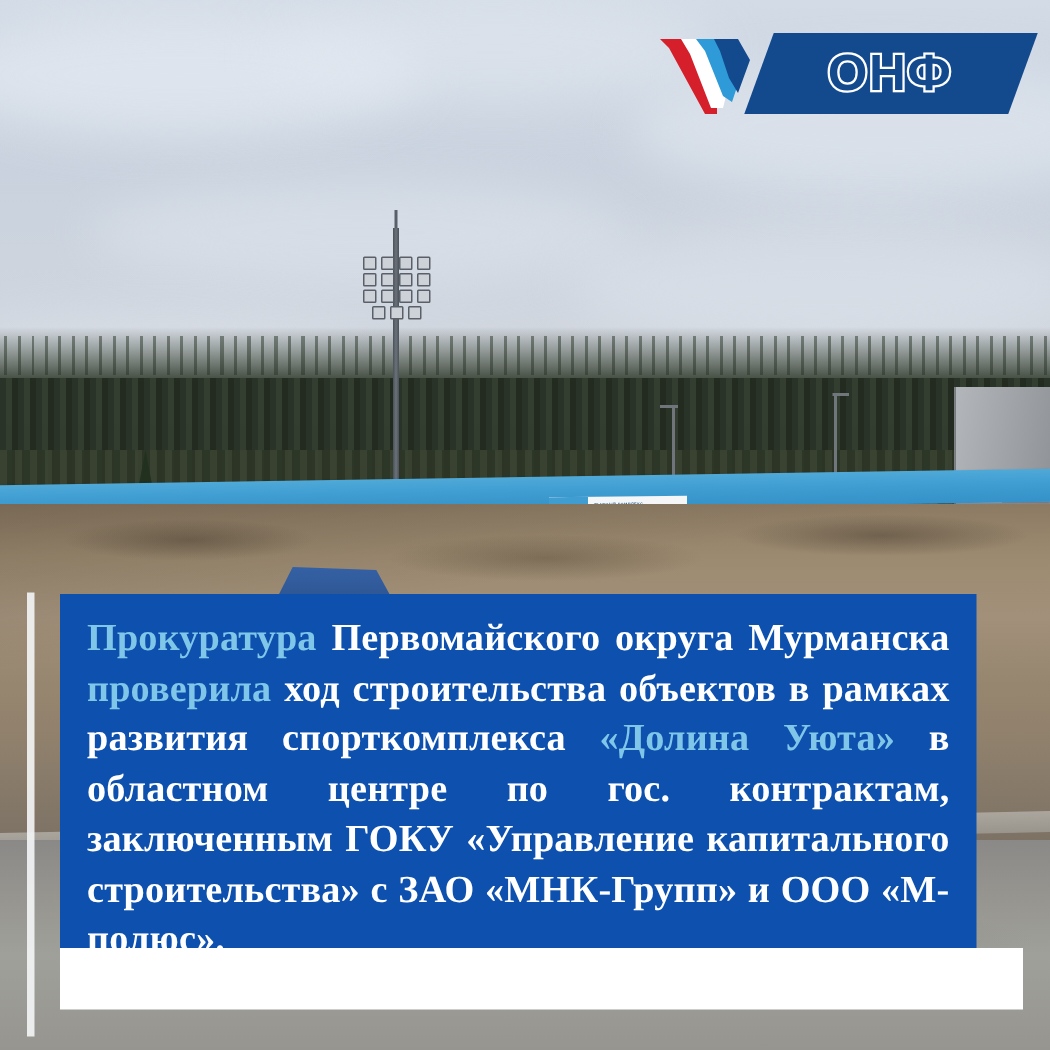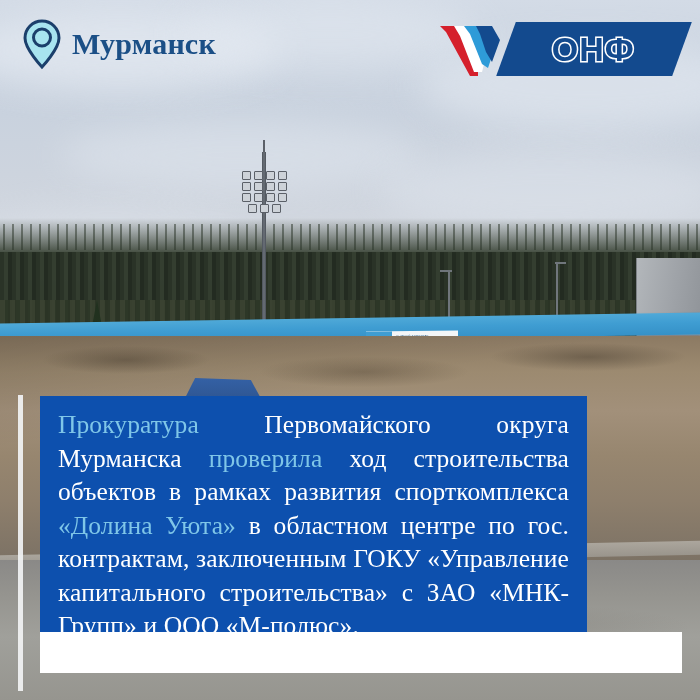--- a/index.html
+++ b/index.html
@@ -408,24 +408,25 @@
     top: 395px;
     width: 5px;
     height: 296px;
     background: #f2f3f4;
     opacity: .92;
   }
   .card {
     position: absolute;
     left: 40px;
     top: 396px;
-    width: 547px;
+    width: 611px;
     background: #0d50ae;
     padding: 12px 18px 14px 18px;
     box-sizing: border-box;
+    font-weight: bold;
   }
   .card p {
     margin: 0;
     font-family: "Liberation Serif", serif;
     font-size: 25.5px;
     line-height: 33.5px;
     color: #ffffff;
     text-align: justify;
     text-align-last: left;
     letter-spacing: .1px;
@@ -507,27 +508,20 @@
       </div>
     </div>
 
     <div class="ground"></div>
     <div class="tarp"></div>
     <div class="curb"></div>
     <div class="road"></div>
   </div>
 
   <div class="header">
-    <div class="loc">
-      <svg width="40" height="52" viewBox="0 0 40 52">
-        <path d="M20 3 C10.6 3 3 10.6 3 20 C3 31 20 49 20 49 C20 49 37 31 37 20 C37 10.6 29.4 3 20 3 Z" fill="#a8e4ef" stroke="#1b3f6b" stroke-width="3"></path>
-        <circle cx="20" cy="19.5" r="8.5" fill="none" stroke="#1b3f6b" stroke-width="3"></circle>
-      </svg>
-      <span class="loc-label">Мурманск</span>
-    </div>
 
     <div class="onf">
       <div class="onf-chevron">
         <svg width="72" height="54" viewBox="0 0 72 54">
           <polygon points="2,4 18,4 40,42 40,54 32,54 8,10" fill="#d5202c"></polygon>
           <polygon points="16,4 32,4 48,34 44,50 36,50 22,14" fill="#ffffff"></polygon>
           <polygon points="26,4 42,4 56,28 50,46 44,42 32,12" fill="#2e9bd8"></polygon>
           <polygon points="38,4 54,4 62,18 54,40 48,30 42,12" fill="#134a8e"></polygon>
         </svg>
       </div>

